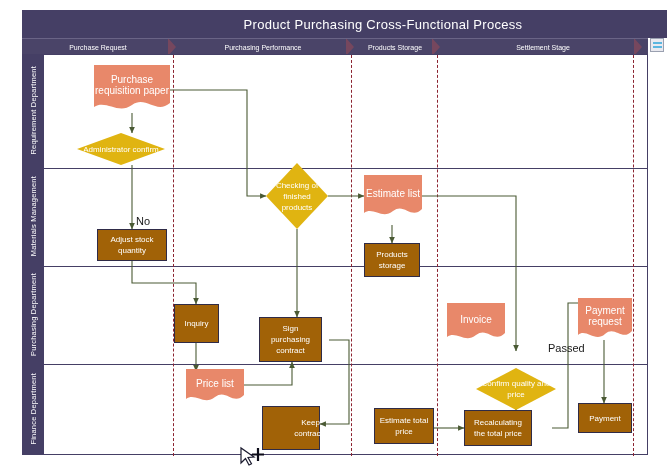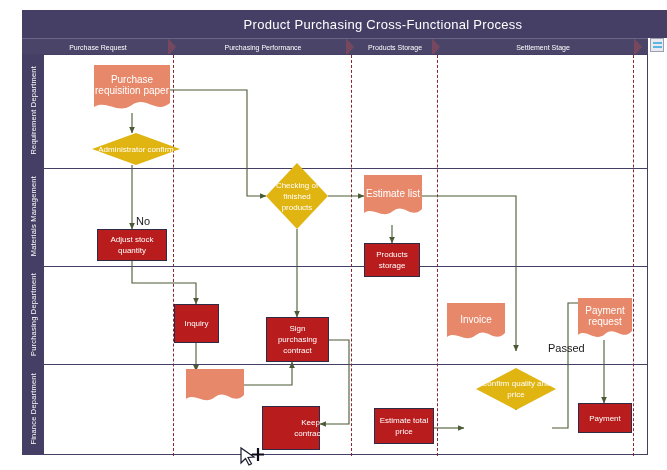--- a/index.html
+++ b/index.html
@@ -37,21 +37,21 @@
   .lane-div{position:absolute;left:0;width:603px;height:0;border-top:1px solid #453f65;}
 
   .phase-line{position:absolute;top:0;width:0;height:401px;
     border-left:1.5px dashed #8c2330;}
 
   
   .shape{position:absolute;box-sizing:border-box;display:flex;align-items:center;
     justify-content:center;text-align:center;color:#ffffff;font-size:8px;line-height:11px;
     padding:2px 3px;}
 
-  .proc{background:#b91c1c;border:1px solid #2f2b47;}
+  .proc{background:#a16207;border:1px solid #2f2b47;}
   .dec{background:#e0b411;color:#ffffff;
     clip-path:polygon(50% 0,100% 50%,50% 100%,0 50%);}
   .doc-wrap{position:absolute;}
   .doc-wrap svg{position:absolute;left:0;top:0;}
   .doc-txt{position:absolute;left:0;top:0;width:100%;display:flex;align-items:center;
     justify-content:center;text-align:center;color:#ffffff;font-size:10px;line-height:11px;}
 
   
   #wires{position:absolute;left:0;top:0;width:604px;height:401px;pointer-events:none;}
   .edge-lbl{position:absolute;font-size:11px;color:#1a1a1a;white-space:nowrap;}
@@ -158,21 +158,21 @@
       <div class="edge-lbl" style="left:476px;top:333px;">Yes</div>
       <div class="edge-lbl" style="left:504px;top:287px;">Passed</div>
 
       <div class="doc-wrap" style="left:50px;top:10px;width:76px;height:48px;">
         <svg width="76" height="48" viewBox="0 0 76 48">
           <path d="M0,0 H76 V38 C62,50 52,30 38,40 C24,50 12,34 0,42 Z" fill="#e8886a"></path>
         </svg>
         <div class="doc-txt" style="height:40px;">Purchase requisition paper</div>
       </div>
 
-      <div class="shape dec" style="left:48px;top:78px;width:88px;height:32px;">
+      <div class="shape dec" style="left:33px;top:78px;width:88px;height:32px;">
         <span>Administrator confirm</span>
       </div>
 
       <div class="shape proc" style="left:53px;top:174px;width:70px;height:32px;">
         <span>Adjust stock quantity</span>
       </div>
 
       <div class="shape dec" style="left:222px;top:108px;width:62px;height:66px;">
         <span>Checking of finished products</span>
       </div>
@@ -185,21 +185,21 @@
       </div>
 
       <div class="shape proc" style="left:320px;top:188px;width:56px;height:34px;">
         <span>Products storage</span>
       </div>
 
       <div class="shape proc" style="left:130px;top:249px;width:45px;height:39px;">
         <span>Inquiry</span>
       </div>
 
-      <div class="shape proc" style="left:222px;top:262px;width:63px;height:45px;">
+      <div class="shape proc" style="left:215px;top:262px;width:63px;height:45px;">
         <span>Sign purchasing contract</span>
       </div>
 
       <div class="doc-wrap" style="left:403px;top:248px;width:58px;height:40px;">
         <svg width="58" height="40" viewBox="0 0 58 40">
           <path d="M0,0 H58 V30 C47,41 40,23 29,32 C18,41 9,27 0,34 Z" fill="#e8886a"></path>
         </svg>
         <div class="doc-txt" style="height:32px;">Invoice</div>
       </div>
 
@@ -207,34 +207,38 @@
         <svg width="54" height="44" viewBox="0 0 54 44">
           <path d="M0,0 H54 V33 C44,44 37,27 27,36 C17,45 8,30 0,37 Z" fill="#e8886a"></path>
         </svg>
         <div class="doc-txt" style="height:35px;">Payment request</div>
       </div>
 
       <div class="doc-wrap" style="left:142px;top:314px;width:58px;height:36px;">
         <svg width="58" height="36" viewBox="0 0 58 36">
           <path d="M0,0 H58 V26 C47,37 40,19 29,28 C18,37 9,23 0,30 Z" fill="#e8886a"></path>
         </svg>
+        <div class="doc-txt" style="height:28px;">Price list</div>
       </div>
 
       <div class="shape proc" style="left:218px;top:351px;width:58px;height:44px;padding-left:42px;">
         <span>Keep contracts</span>
       </div>
 
       <div class="shape proc" style="left:330px;top:353px;width:60px;height:36px;">
         <span>Estimate total price</span>
       </div>
 
       <div class="shape dec" style="left:432px;top:313px;width:80px;height:42px;">
         <span>Confirm quality and price</span>
       </div>
 
+      <div class="shape proc" style="left:420px;top:355px;width:68px;height:36px;">
+        <span>Recalculating the total price</span>
+      </div>
 
       <div class="shape proc" style="left:534px;top:348px;width:54px;height:30px;">
         <span>Payment</span>
       </div>
 
     </div>
   </div>
 
   <div class="side-btn">
     <i></i>

